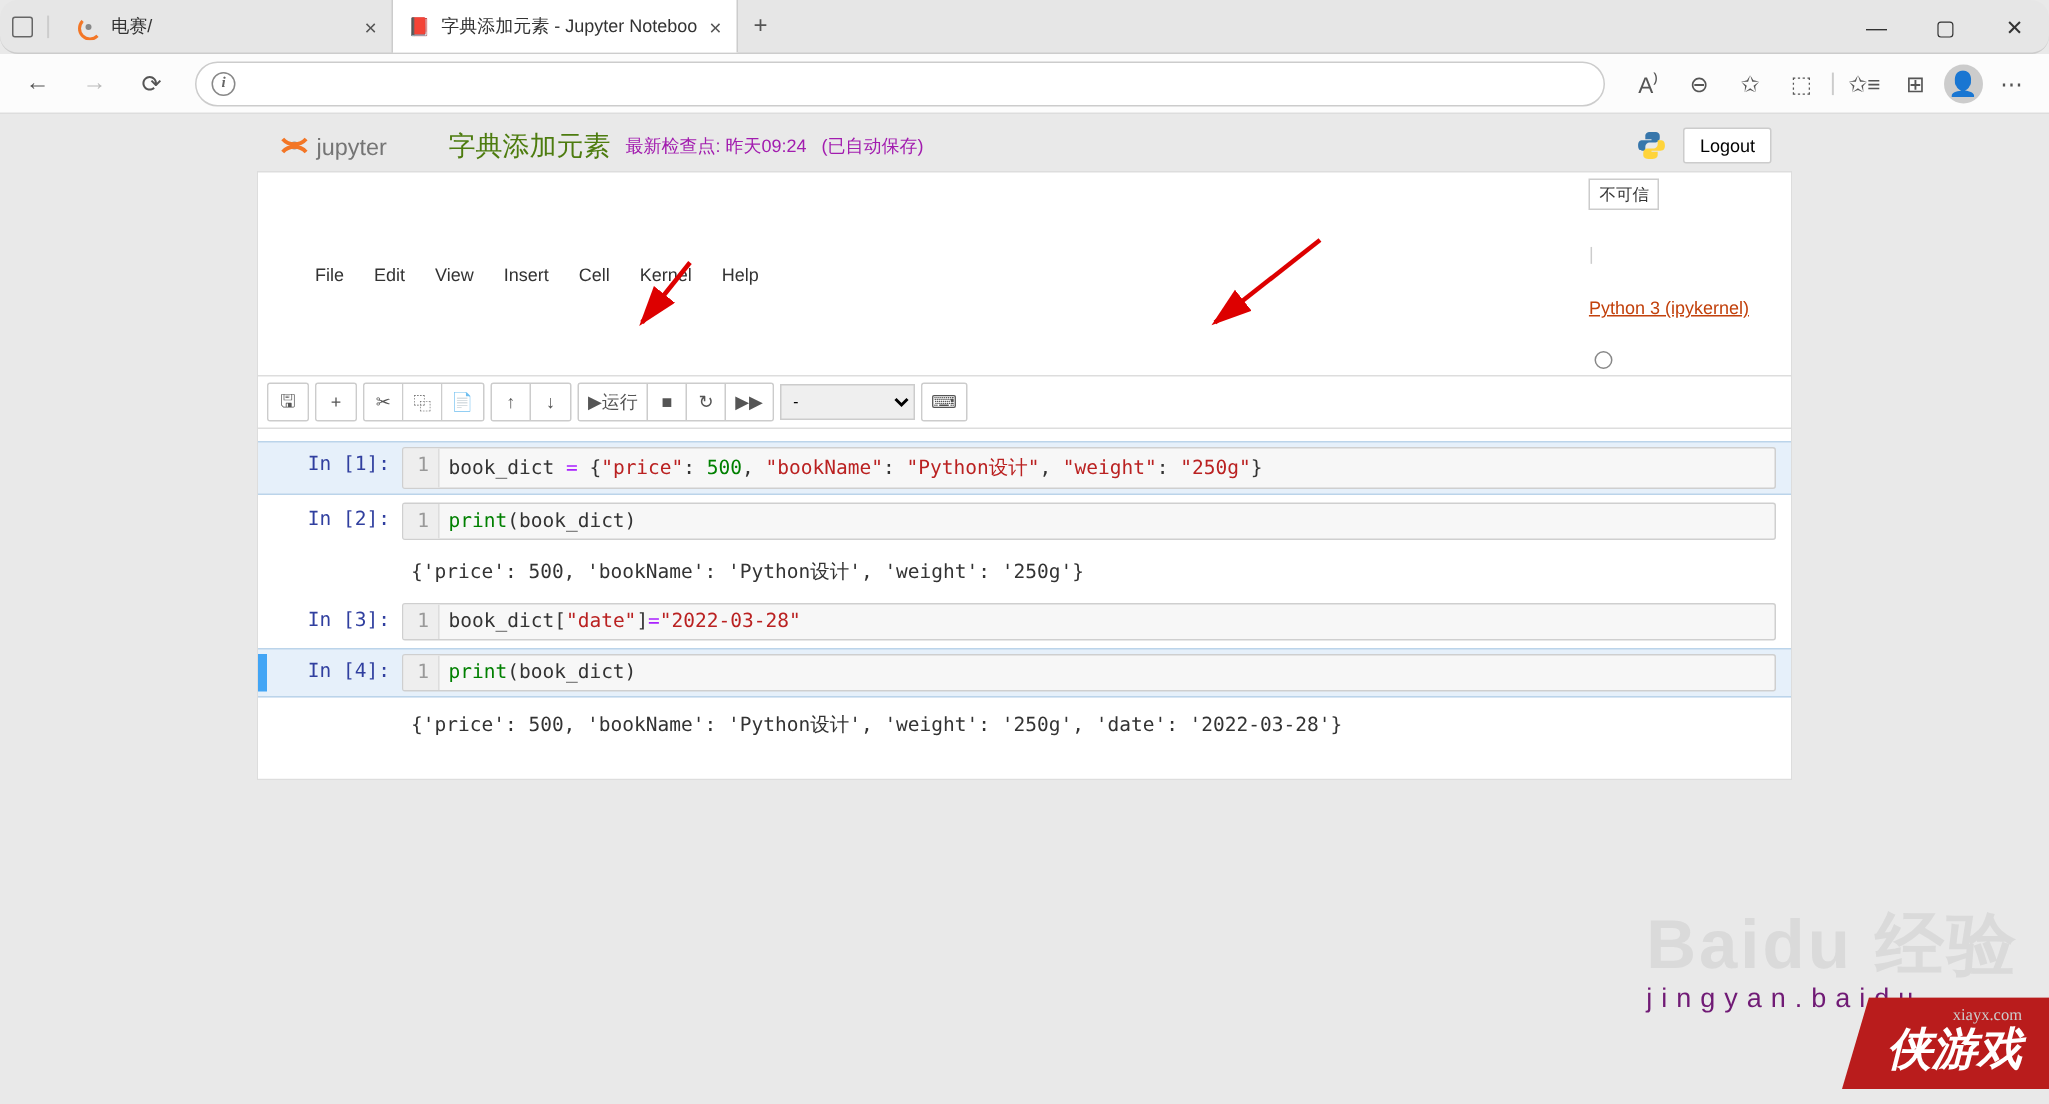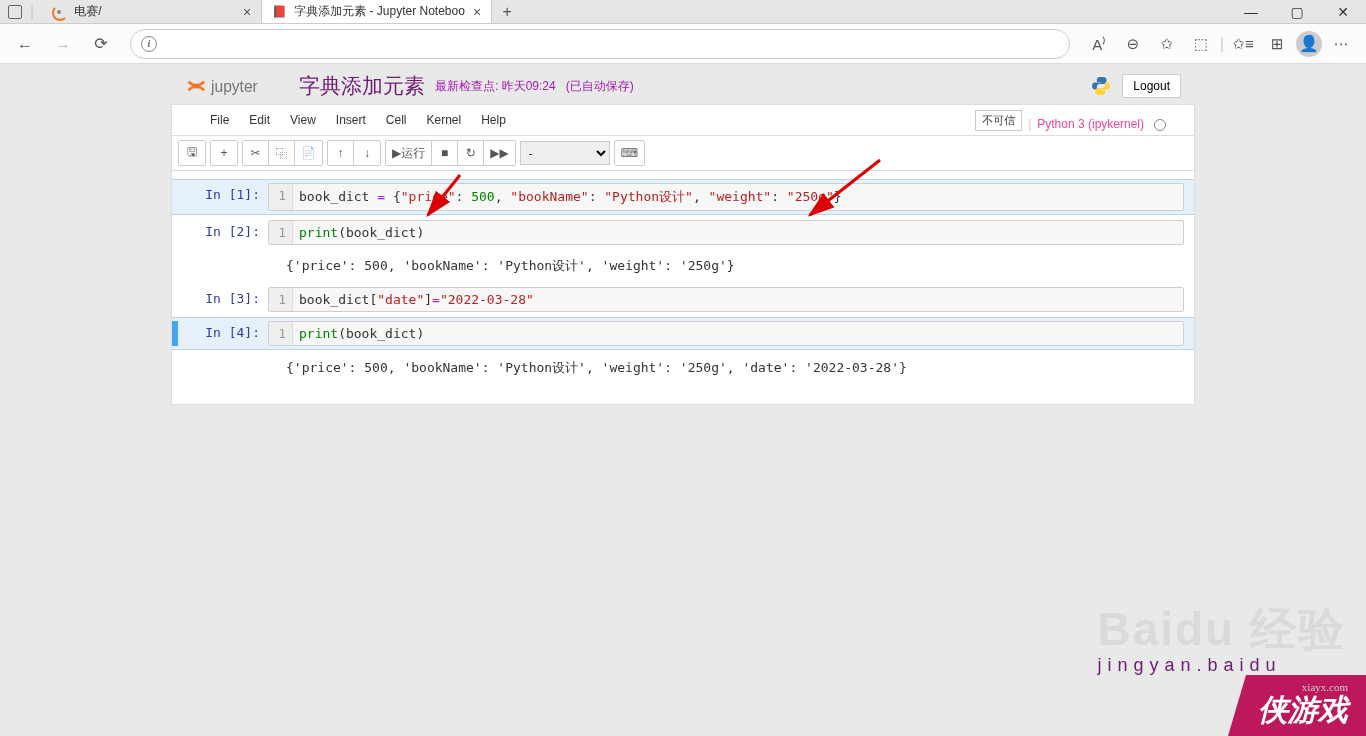--- a/index.html
+++ b/index.html
@@ -1,19 +1,19 @@
 <!DOCTYPE html>
 <html><head>
 <meta charset="utf-8">
 <style>
   * { box-sizing: border-box; margin: 0; padding: 0; }
   body { font-family: "Segoe UI", "Microsoft YaHei", sans-serif; background: #e9e9e9; width: 1366px; height: 736px; overflow: hidden; position: relative; }
   
   
-  .titlebar { height: 24px; background: #e6e6e6; display: flex; align-items: stretch; border-bottom: 1px solid #ccc; }
+  .titlebar { height: 36px; background: #e6e6e6; display: flex; align-items: stretch; border-bottom: 1px solid #ccc; border-radius: 12px; }
   .tb-left { display: flex; align-items: center; padding: 0 8px; gap: 8px; }
   .tb-icon { width: 14px; height: 14px; border: 1px solid #666; border-radius: 2px; }
   .tabs { display: flex; align-items: stretch; }
   .tab { display: flex; align-items: center; padding: 0 10px; gap: 8px; min-width: 220px; max-width: 240px; border-right: 1px solid #ccc; font-size: 12px; color: #333; }
   .tab.active { background: #fff; }
   .tab .favicon { width: 14px; height: 14px; display:inline-block; }
   .tab .title { flex: 1; white-space: nowrap; overflow: hidden; text-overflow: ellipsis; }
   .tab .close { font-size: 14px; color: #555; cursor: pointer; }
   .newtab { width: 30px; display: flex; align-items: center; justify-content: center; font-size: 16px; color: #555; }
   .wincontrols { margin-left: auto; display: flex; }
@@ -26,67 +26,67 @@
   .urlhost { color:#333; }
   .urlpath { color:#666; }
   .addr-right { display:flex; gap:4px; align-items:center; }
   .ico { width:30px; height:30px; display:flex; align-items:center; justify-content:center; color:#555; font-size:15px; }
   .avatar { width:26px; height:26px; border-radius:50%; background:#ccc; display:flex; align-items:center; justify-content:center; color:#888;}
   
   
   .nb-wrap { background:#e9e9e9; }
   .nb-header { max-width: 1024px; margin: 0 auto; padding: 8px 14px 4px; display:flex; align-items:center; gap:10px; }
   .jlogo-svg { height: 26px; }
-  .nb-title { font-size: 21px; color:#701a75; }
+  .nb-title { font-size: 18px; color:#4d7c0f; }
   .nb-chk { font-size: 12px; color:#a21caf; }
   .nb-header-right { margin-left:auto; display:flex; align-items:center; gap:10px;}
   .pyicon { width:22px; height:22px; }
   .logout { border:1px solid #ccc; padding:4px 10px; font-size:12px; background:#fff; border-radius:2px; cursor:pointer;}
   
   .nb-box { max-width: 1024px; margin: 0 auto; background:#fff; border:1px solid #ddd; }
   .menubar { display:flex; align-items:center; padding: 4px 28px; font-size:12px; color:#333; border-bottom:1px solid #ddd;}
   .menubar .mi { padding: 4px 10px; cursor:pointer; }
-  .menubar .right { margin-left:auto; display:flex; align-items:flex-end; gap:6px; font-size:12px;}
+  .menubar .right { margin-left:auto; display:flex; align-items:flex-start; gap:22px; font-size:12px;flex-direction:column;}
   .trust { border:1px solid #ccc; padding:2px 6px; font-size:11px;}
-  .kernel { color:#ec4899; }
+  .kernel { color:#c2410c;text-decoration:underline; }
   .kcircle { width:12px; height:12px; border:1px solid #888; border-radius:50%; display:inline-block; vertical-align:middle; margin-left:4px;}
   
   .toolbar { display:flex; align-items:center; padding:4px 6px; gap:4px; border-bottom:1px solid #ddd; flex-wrap:wrap;}
   .tgrp { display:flex; border:1px solid #ccc; border-radius:2px; overflow:hidden; }
   .tbtn { padding:3px 6px; border-right:1px solid #ccc; font-size:12px; background:#fff; height:24px; display:flex; align-items:center; justify-content:center; min-width:26px; cursor:pointer; color:#555;}
   .tgrp .tbtn:last-child { border-right:none; }
   .tsel { height:24px; width:90px; border:1px solid #ccc; font-size:11px; padding:0 4px; }
   
   .nb-area { background:#fff; padding: 6px 0 18px; }
   .cell { display:flex; padding: 3px 10px 3px 0; margin: 2px 0; }
   .cell.selected { background: #e6f0fa; border-top:1px solid #bbd4ea; border-bottom:1px solid #bbd4ea; }
   .cell.selected-focus { background: #e6f0fa; border-top:1px solid #bbd4ea; border-bottom:1px solid #bbd4ea; }
   .selbar { width:6px; }
   .cell.selected-focus .selbar { background:#42a5f5; }
   .prompt { width: 90px; text-align:right; padding: 4px 8px; font-family: monospace; font-size: 13px; color:#303F9F; flex-shrink:0;}
   .inp { flex:1; }
   .code-box { border:1px solid #cfcfcf; background:#f7f7f7; border-radius:2px; display:flex; }
   .gutter { background:#eee; border-right:1px solid #ddd; padding:4px 6px; font-family:monospace; font-size:13px; color:#999; text-align:right; min-width:24px;}
   .code { padding:4px 6px; font-family: "SimSun", monospace; font-size:13px; white-space:pre; color:#333; flex:1;}
-  .output { padding:4px 6px; font-family:"SimSun", monospace; font-size:13px; color:#333; margin-left: 12px; white-space:pre;}
+  .output { padding:4px 6px; font-family:"SimSun", monospace; font-size:13px; color:#333; margin-left: 0px; white-space:pre;}
   
   
   .s-builtin { color:#008000; }
   .s-str { color:#BA2121; }
   .s-num { color:#008000; }
   .s-op { color:#AA22FF; font-weight:normal; }
   
   
   .arrow { position:absolute; pointer-events:none; }
   .arrow-svg { overflow:visible; }
   
   
   .wm1 { position:absolute; right:20px; bottom:60px; color:#dadada; font-size:46px; font-weight:bold; letter-spacing:2px; font-family:Arial; user-select:none;}
   .wm1 .sub { font-size:18px; display:block; color:#701a75; letter-spacing:6px; font-weight:normal; margin-top:-6px; text-align:left;}
-  .wm2 { position:absolute; right:0; bottom:0; background:#be185d; color:#fff; padding: 6px 18px 10px 30px; font-size:30px; font-weight:bold; clip-path: polygon(18px 0, 100% 0, 100% 100%, 0 100%); font-family: "Microsoft YaHei"; line-height:1.1;}
+  .wm2 { position:absolute; right:0; bottom:10px; background:#b91c1c; color:#fff; padding: 6px 18px 10px 30px; font-size:30px; font-weight:bold; clip-path: polygon(18px 0, 100% 0, 100% 100%, 0 100%); font-family: "Microsoft YaHei"; line-height:1.1;}
   .wm2 .sm { font-size:11px; color:#ccc; text-align:right; font-weight:normal;}
   .wm2 .lg { font-style:italic; }
   .fav-orange { position:relative; }
   .fav-orange::before, .fav-orange::after { content:""; position:absolute; border-radius:50%; }
   .fav-orange::before { width:12px; height:12px; border:2px solid #f37626; border-top-color:transparent; border-right-color:transparent; top:0; left:0;}
   .fav-orange::after { width:4px; height:4px; background:#888; border-radius:50%; top:5px; left:5px;}
 </style>
 </head>
 <body>
 

